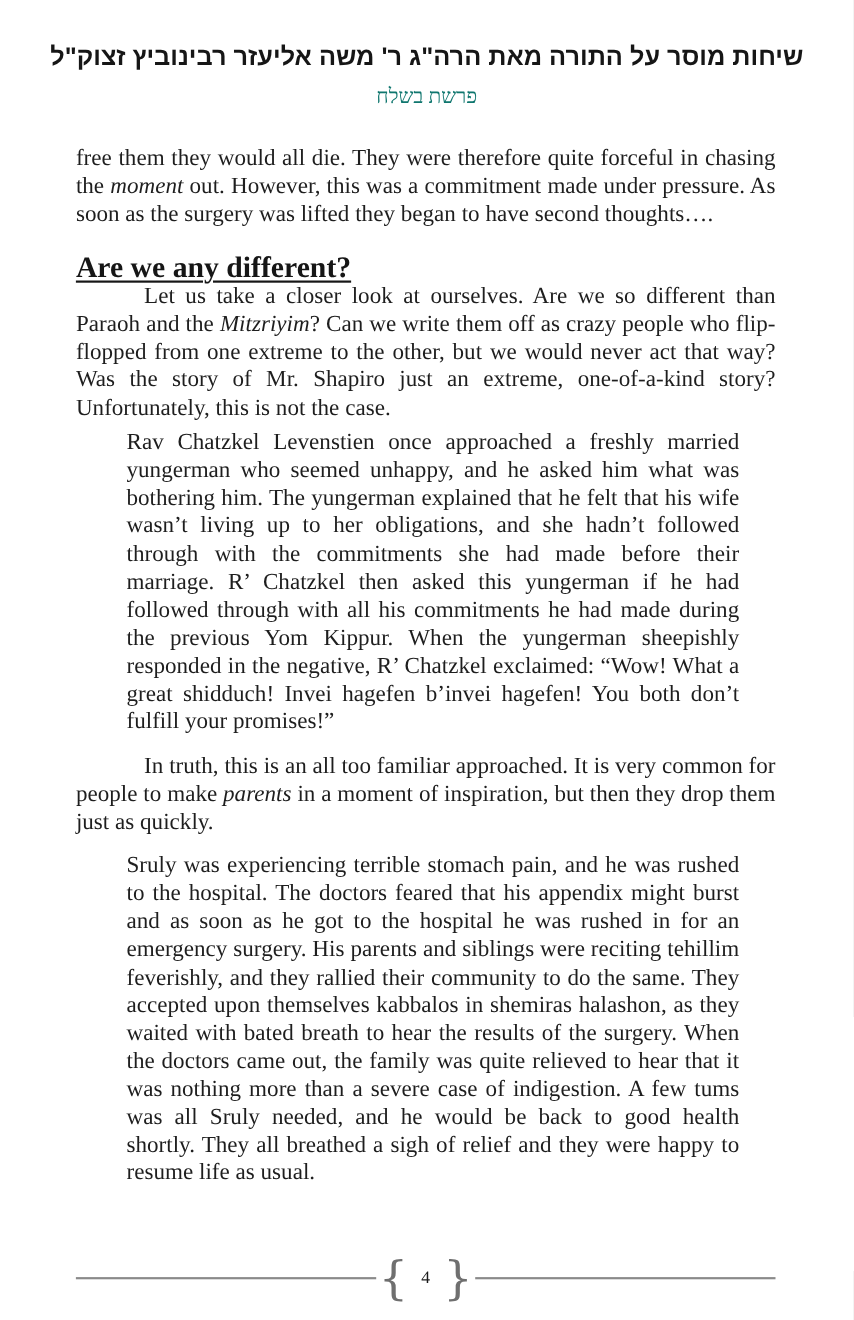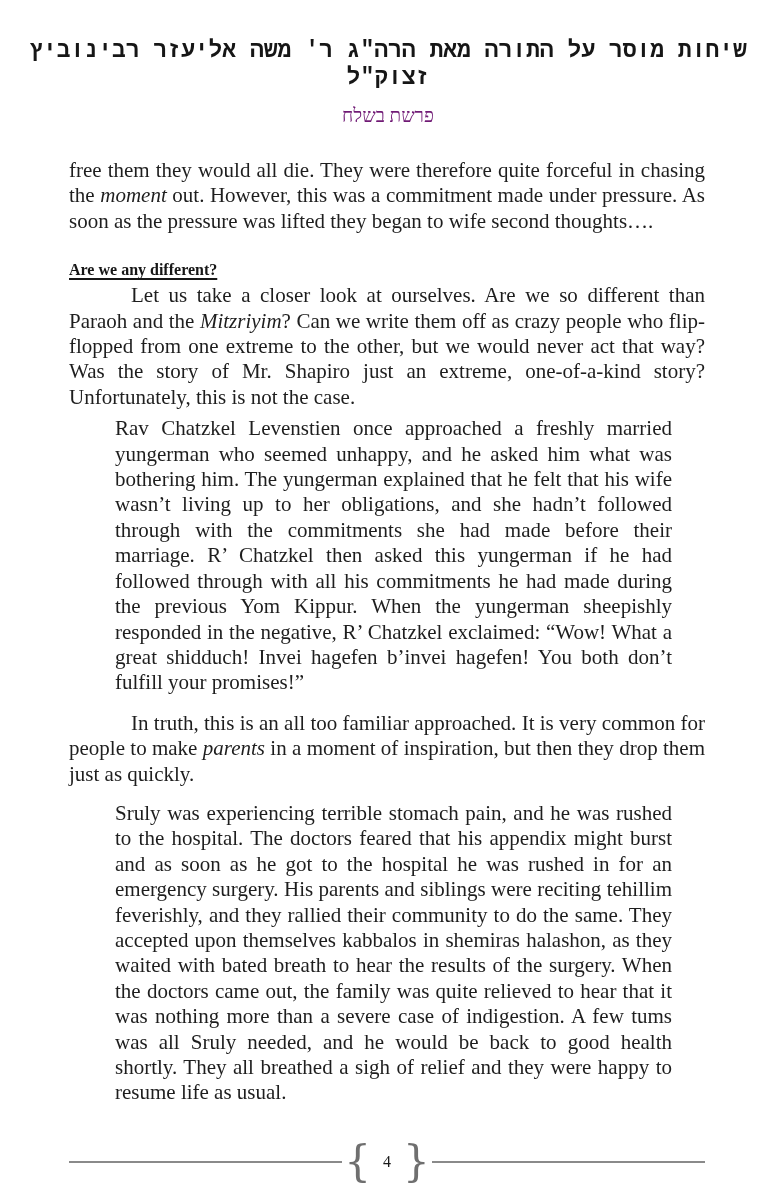--- a/index.html
+++ b/index.html
@@ -13,46 +13,46 @@
     overflow: hidden;
     font-family: "Liberation Serif", "DejaVu Serif", serif;
     color: #1e1e1e;
   }
   .doc-header {
     padding-top: 38px;
     text-align: center;
     direction: rtl;
   }
   .doc-title {
-    font-family: Liberation Mono, monospace;
+    font-family: Liberation Sans, sans-serif;
     font-weight: 700;
     font-size: 23px;
     line-height: 27px;
     color: #161616;
   }
   .doc-subtitle {
     font-family: "Liberation Serif", "DejaVu Sans", serif;
     font-weight: 400;
     font-size: 19px;
     line-height: 22px;
     margin-top: 13px;
-    color: #701a75;
+    color: #0f766e;
   }
   .content {
     margin: 0 71px 0 69px; 
     font-size: 21px;
     line-height: 25.4px;
     text-align: justify;
   }
   .para { text-align: justify; }
   .p1 { margin-top: 31px; }
   .section-heading {
     margin-top: 23px;
     font-weight: 700;
-    font-size: 16px;
+    font-size: 27px;
     line-height: 26px;
     text-align: left;
     text-decoration: underline;
     text-decoration-thickness: 2px;
     text-underline-offset: 3px;
     color: #161616;
   }
   .indented { text-indent: 62px; }
   .p2 { margin-top: 0; }
   .p3 { margin-top: 0; }
@@ -97,21 +97,21 @@
 
 <div class="page">
 
   <div class="doc-header">
     <div class="doc-title">שיחות מוסר על התורה מאת הרה"ג ר' משה אליעזר רבינוביץ זצוק"ל</div>
     <div class="doc-subtitle">פרשת בשלח</div>
   </div>
 
   <div class="content">
 
-    <p class="para p1"><span>free them they would all die. They were therefore quite forceful in chasing the </span><span class="it">moment</span><span> out. However, this was a commitment made under pressure. As soon as the pressure was lifted they began to wife second thoughts….</span></p>
+    <p class="para p1"><span>free them they would all die. They were therefore quite forceful in chasing the </span><span class="it">moment</span><span> out. However, this was a commitment made under pressure. As soon as the surgery was lifted they began to have second thoughts….</span></p>
 
     <h2 class="section-heading">Are we any different?</h2>
 
     <p class="para indented p2"><span>Let us take a closer look at ourselves. Are we so different than Paraoh and the </span><span class="it">Mitzriyim</span><span>? Can we write them off as crazy people who flip-flopped from one extreme to the other, but we would never act that way? Was the story of Mr. Shapiro just an extreme, one-of-a-kind story? Unfortunately, this is not the case.</span></p>
 
     <p class="quote">Rav Chatzkel Levenstien once approached a freshly married yungerman who seemed unhappy, and he asked him what was bothering him. The yungerman explained that he felt that his wife wasn’t living up to her obligations, and she hadn’t followed through with the commitments she had made before their marriage. R’ Chatzkel then asked this yungerman if he had followed through with all his commitments he had made during the previous Yom Kippur. When the yungerman sheepishly responded in the negative, R’ Chatzkel exclaimed: “Wow! What a great shidduch! Invei hagefen b’invei hagefen! You both don’t fulfill your promises!”</p>
 
     <p class="para indented p3"><span>In truth, this is an all too familiar approached. It is very common for people to make </span><span class="it">parents</span><span> in a moment of inspiration, but then they drop them just as quickly.</span></p>
 
     <p class="quote quote2">Sruly was experiencing terrible stomach pain, and he was rushed to the hospital. The doctors feared that his appendix might burst and as soon as he got to the hospital he was rushed in for an emergency surgery. His parents and siblings were reciting tehillim feverishly, and they rallied their community to do the same. They accepted upon themselves kabbalos in shemiras halashon, as they waited with bated breath to hear the results of the surgery. When the doctors came out, the family was quite relieved to hear that it was nothing more than a severe case of indigestion. A few tums was all Sruly needed, and he would be back to good health shortly. They all breathed a sigh of relief and they were happy to resume life as usual.</p>

